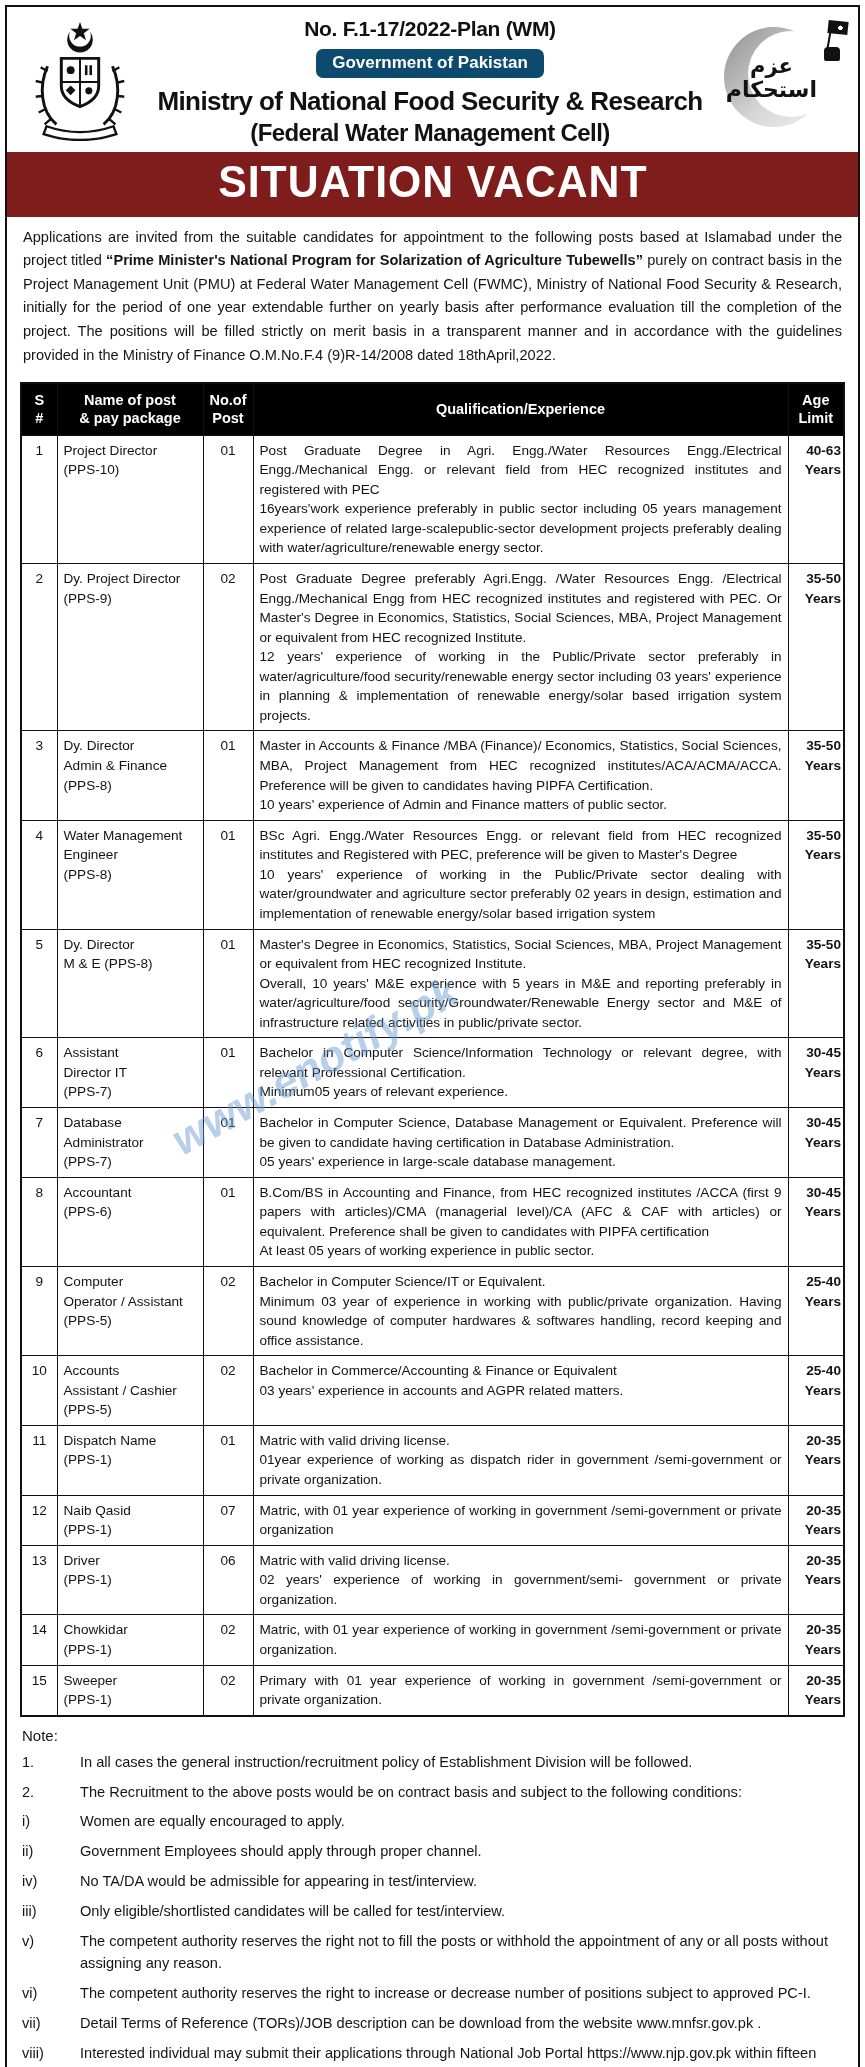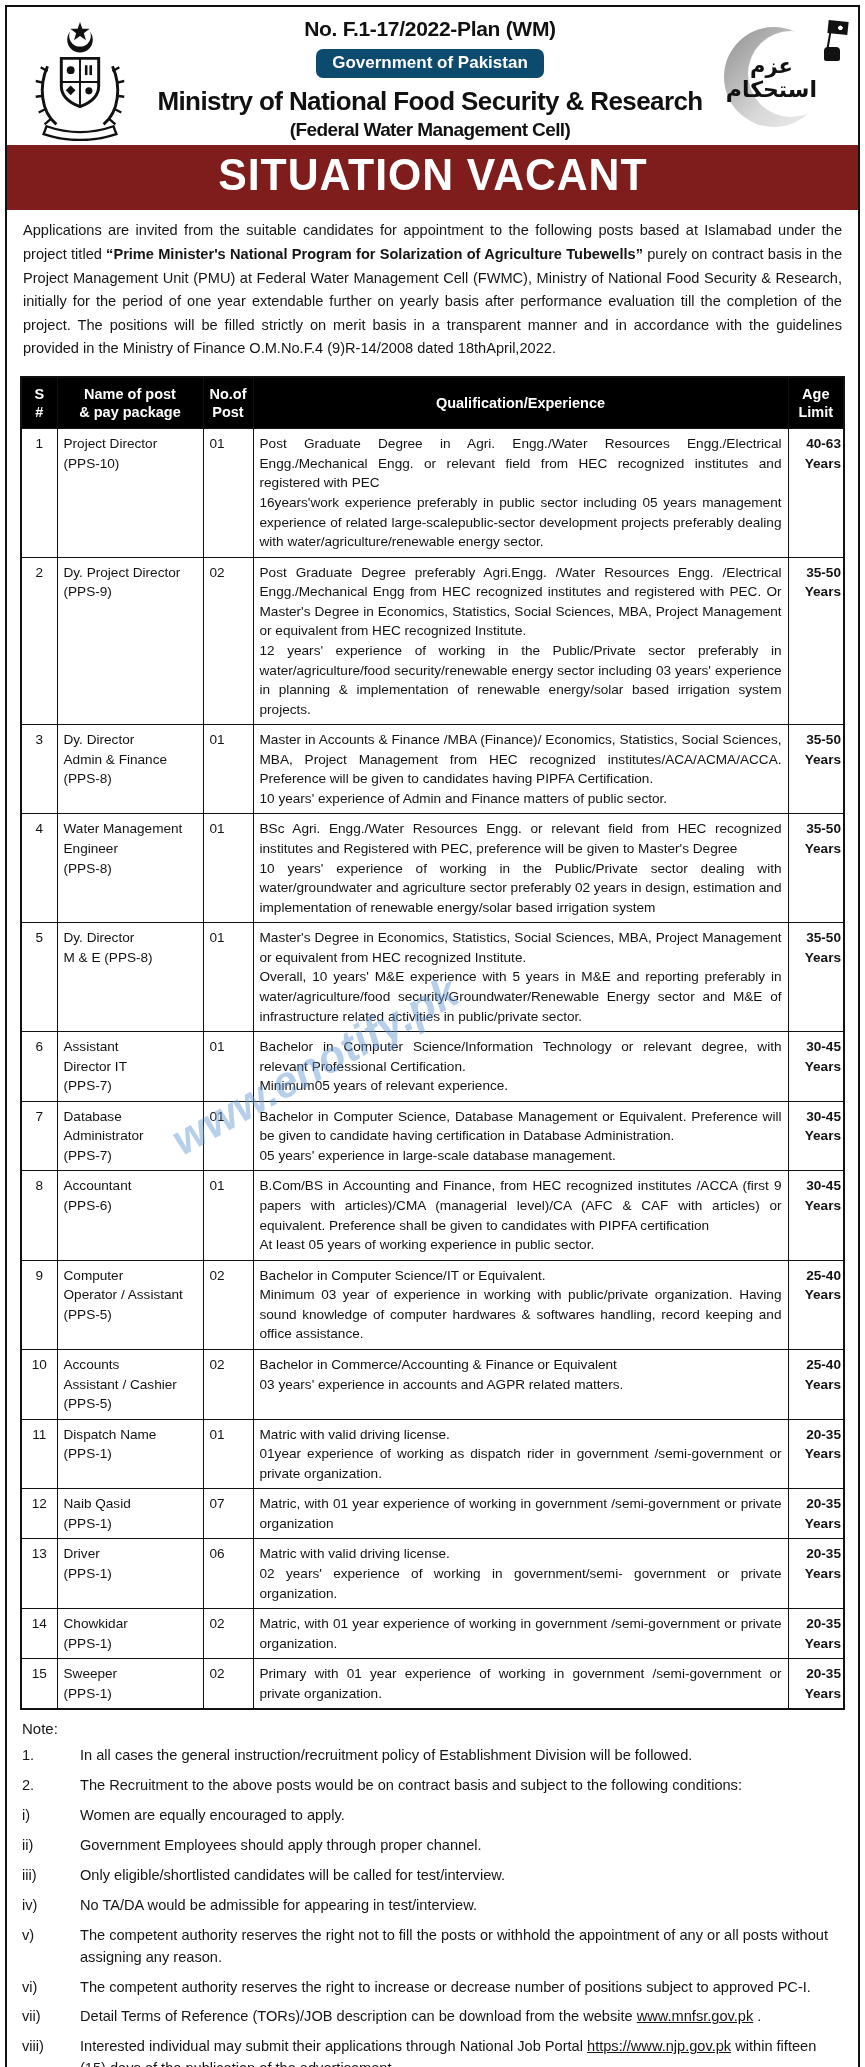--- a/index.html
+++ b/index.html
@@ -7,21 +7,21 @@
   body { width:865px; font-family:"Liberation Sans", sans-serif; color:#111; }
   .page { margin:5px; border:2px solid #111; min-height:2053px; position:relative; display:flex; flex-direction:column; background:#fff; overflow:hidden; }
 
   
   .header { display:flex; align-items:flex-start; padding:10px 10px 4px; }
   .emblem-box { width:125px; display:flex; justify-content:center; padding-top:4px; }
   .header-center { flex:1; text-align:center; }
   .ref-no { font-size:21px; font-weight:bold; letter-spacing:-0.3px; }
   .govt-badge { display:inline-block; background:#0c4a6e; color:#fff; font-weight:bold; font-size:17px; padding:4px 16px 5px; border-radius:7px; margin:8px auto 7px; }
   .ministry { font-size:26px; font-weight:bold; letter-spacing:-0.6px; line-height:1.25; }
-  .cell-name { font-size:19px; font-weight:bold; letter-spacing:-0.6px; line-height:1.25; }
+  .cell-name { font-size:24px; font-weight:bold; letter-spacing:-0.6px; line-height:1.25; }
   .logo-right { width:130px; height:122px; position:relative; }
   .crescent-outer { position:absolute; left:6px; top:10px; width:100px; height:100px; border-radius:50%; background:linear-gradient(135deg,#8f8f8f,#d8d8d8 60%,#efefef); }
   .crescent-inner { position:absolute; left:30px; top:14px; width:86px; height:86px; border-radius:50%; background:#fff; }
   .urdu { position:absolute; right:31px; top:38px; text-align:center; font-weight:bold; color:#111; font-family:"DejaVu Sans", sans-serif; line-height:1.1; }
   .urdu-1 { font-size:21px; }
   .urdu-2 { font-size:22px; }
   .flag-pole { position:absolute; right:18px; top:8px; width:2px; height:30px; background:#111; transform:rotate(10deg); }
   .flag { position:absolute; right:0px; top:4px; width:20px; height:13px; background:#111; background-image:radial-gradient(circle at 62% 50%, #fff 0 2.2px, transparent 2.3px); transform:rotate(6deg); }
   .flag-sil { position:absolute; right:8px; top:30px; width:16px; height:14px; background:#111; border-radius:4px 4px 2px 2px; }
 
@@ -34,34 +34,34 @@
   .intro .b { font-weight:bold; }
 
   
   .table-wrap { padding:4px 13px 2px; }
   table.vacancy { width:100%; border-collapse:collapse; border:2.5px solid #111; }
   .vacancy th, .vacancy td { border:1.6px solid #111; vertical-align:top; }
   .vacancy thead th { background:#000; color:#fff; font-size:14.5px; font-weight:bold; text-align:center; vertical-align:middle; padding:7px 2px; line-height:1.25; }
   .vacancy td { font-size:13.6px; line-height:1.44; padding:5px 6px; color:#131313; }
   td.sn { width:36px; text-align:center; padding-left:2px; padding-right:2px; }
   td.name { width:146px; }
-  td.count { width:50px; text-align:left; }
+  td.count { width:50px; text-align:center; }
   td.age { width:56px; font-weight:bold; text-align:right; padding-left:2px; padding-right:2px; }
   td.qual .qline { text-align:justify; }
 
   
   .watermark { position:absolute; left:180px; top:1108px; transform:rotate(-29deg); transform-origin:left bottom; font-size:44px; font-weight:bold; font-style:italic; color:rgba(105,155,210,0.48); pointer-events:none; white-space:nowrap; }
 
   
   .notes { padding:8px 15px 12px; font-size:14.6px; color:#151515; }
   .note-label { font-size:15px; }
   .note-item { display:flex; margin-top:8px; line-height:1.5; }
   .note-num { flex:0 0 58px; }
   .note-text { flex:1; }
-  .note-text .link { text-decoration:underline; }
+  .note-text .link { }
 </style>
 </head>
 <body>
 
 <div class="page">
 
   <div class="header">
     <div class="emblem-box">
       <svg width="110" height="120" viewBox="0 0 110 122">
         <circle cx="55" cy="19" r="13" fill="#111"></circle>
@@ -391,28 +391,28 @@
   </div>
         <div class="note-item">
     <div class="note-num">i)</div>
     <div class="note-text">Women are equally encouraged to apply.</div>
   </div>
         <div class="note-item">
     <div class="note-num">ii)</div>
     <div class="note-text">Government Employees should apply through proper channel.</div>
   </div>
         <div class="note-item">
+    <div class="note-num">iv)</div>
+    <div class="note-text">No TA/DA would be admissible for appearing in test/interview.</div>
+  </div>
+        <div class="note-item">
     <div class="note-num">iii)</div>
     <div class="note-text">Only eligible/shortlisted candidates will be called for test/interview.</div>
   </div>
         <div class="note-item">
-    <div class="note-num">iv)</div>
-    <div class="note-text">No TA/DA would be admissible for appearing in test/interview.</div>
-  </div>
-        <div class="note-item">
     <div class="note-num">v)</div>
     <div class="note-text">The competent authority reserves the right not to fill the posts or withhold the appointment of any or all posts without assigning any reason.</div>
   </div>
         <div class="note-item">
     <div class="note-num">vi)</div>
     <div class="note-text">The competent authority reserves the right to increase or decrease number of positions subject to approved PC-I.</div>
   </div>
         <div class="note-item">
     <div class="note-num">vii)</div>
     <div class="note-text">Detail Terms of Reference (TORs)/JOB description can be download from the website <span class="link">www.mnfsr.gov.pk</span> .</div>

